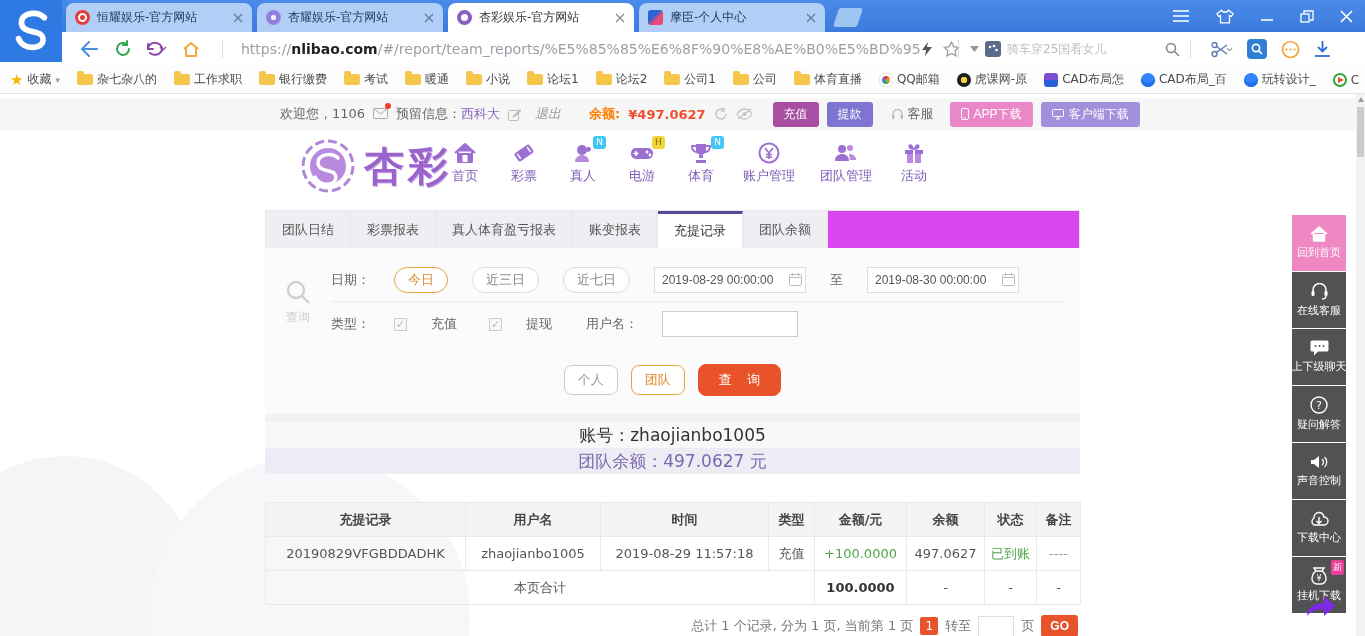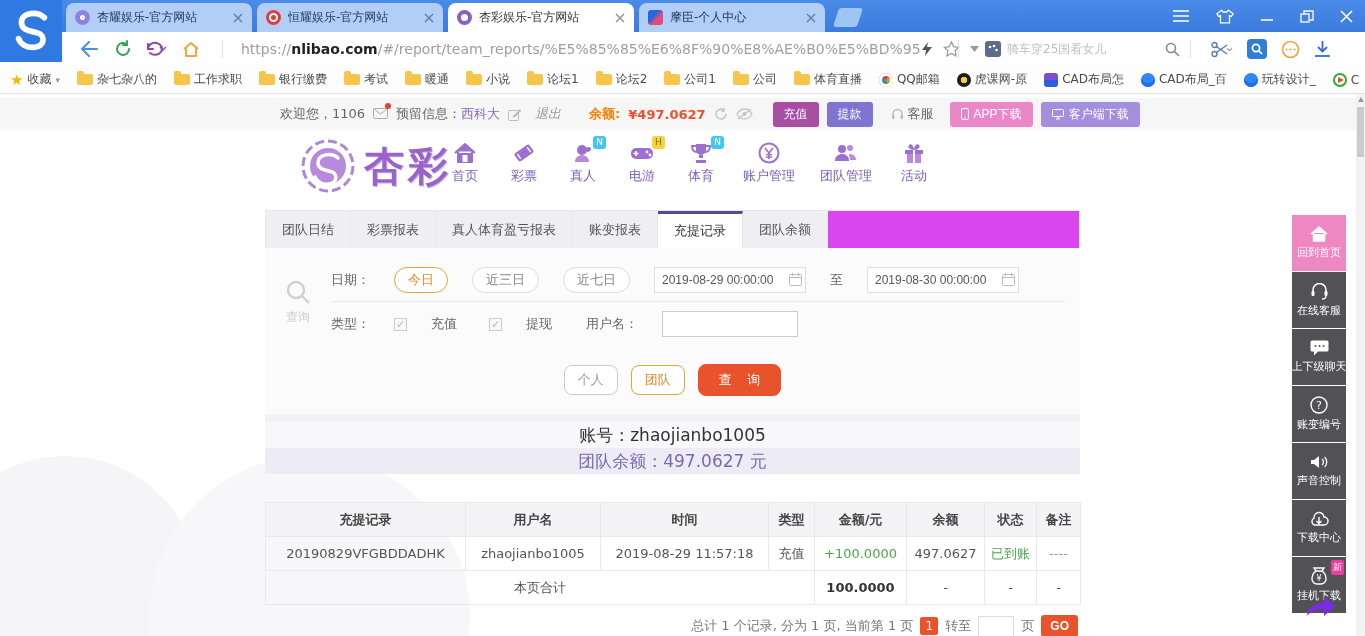--- a/index.html
+++ b/index.html
@@ -126,29 +126,29 @@
   .vscroll { position:absolute; right:0; top:0; width:9px; height:542px; background:#f3f3f3; }
   .vthumb { position:absolute; right:1px; top:13px; width:7px; height:50px; background:#cbcbcb; }
   .vup { position:absolute; top:3px; left:2px; width:0; height:0; border-left:3px solid transparent; border-right:3px solid transparent; border-bottom:5px solid #9a9a9a; }
 </style>
 </head>
 <body>
 
 <div class="titlebar">
   <div class="tabstrip">
     <div class="btab">
+      <span class="fav red"></span>
+      <span class="title">恒耀娱乐-官方网站</span>
+      <svg class="tabx" viewBox="0 0 10 10">
+          <path d="M1 1l8 8M9 1l-8 8" stroke="#3a5272" stroke-width="1.4"></path>
+        </svg>
+    </div>
+    <div class="btab">
       <span class="fav purple"></span>
       <span class="title">杏耀娱乐-官方网站</span>
-      <svg class="tabx" viewBox="0 0 10 10">
-          <path d="M1 1l8 8M9 1l-8 8" stroke="#3a5272" stroke-width="1.4"></path>
-        </svg>
-    </div>
-    <div class="btab">
-      <span class="fav red"></span>
-      <span class="title">恒耀娱乐-官方网站</span>
       <svg class="tabx" viewBox="0 0 10 10">
           <path d="M1 1l8 8M9 1l-8 8" stroke="#3a5272" stroke-width="1.4"></path>
         </svg>
     </div>
     <div class="btab active">
       <span class="fav flower"></span>
       <span class="title">杏彩娱乐-官方网站</span>
       <svg class="tabx" viewBox="0 0 10 10">
           <path d="M1 1l8 8M9 1l-8 8" stroke="#555" stroke-width="1.4"></path>
         </svg>
@@ -637,21 +637,21 @@
           <circle cx="9.5" cy="6" r="1" fill="#555"></circle>
           <circle cx="13.5" cy="6" r="1" fill="#555"></circle>
         </svg>
       <span>上下级聊天</span>
     </div>
     <div class="sf-item">
       <svg width="18" height="18" viewBox="0 0 18 18">
           <circle cx="9" cy="9" r="8" fill="none" stroke="#fff" stroke-width="1.4"></circle>
           <text x="9" y="13" text-anchor="middle" font-size="11" fill="#fff" font-family="DejaVu Sans">?</text>
         </svg>
-      <span>账变编号</span>
+      <span>疑问解答</span>
     </div>
     <div class="sf-item">
       <svg width="19" height="16" viewBox="0 0 19 16">
           <path d="M1 6h3l5-4v12L4 10H1z" fill="#fff"></path>
           <path d="M12 5c2 1.5 2 4.5 0 6M14.5 3c3 2.5 3 7.5 0 10" fill="none" stroke="#fff" stroke-width="1.3"></path>
         </svg>
       <span>声音控制</span>
     </div>
     <div class="sf-item">
       <svg width="20" height="16" viewBox="0 0 20 16">

